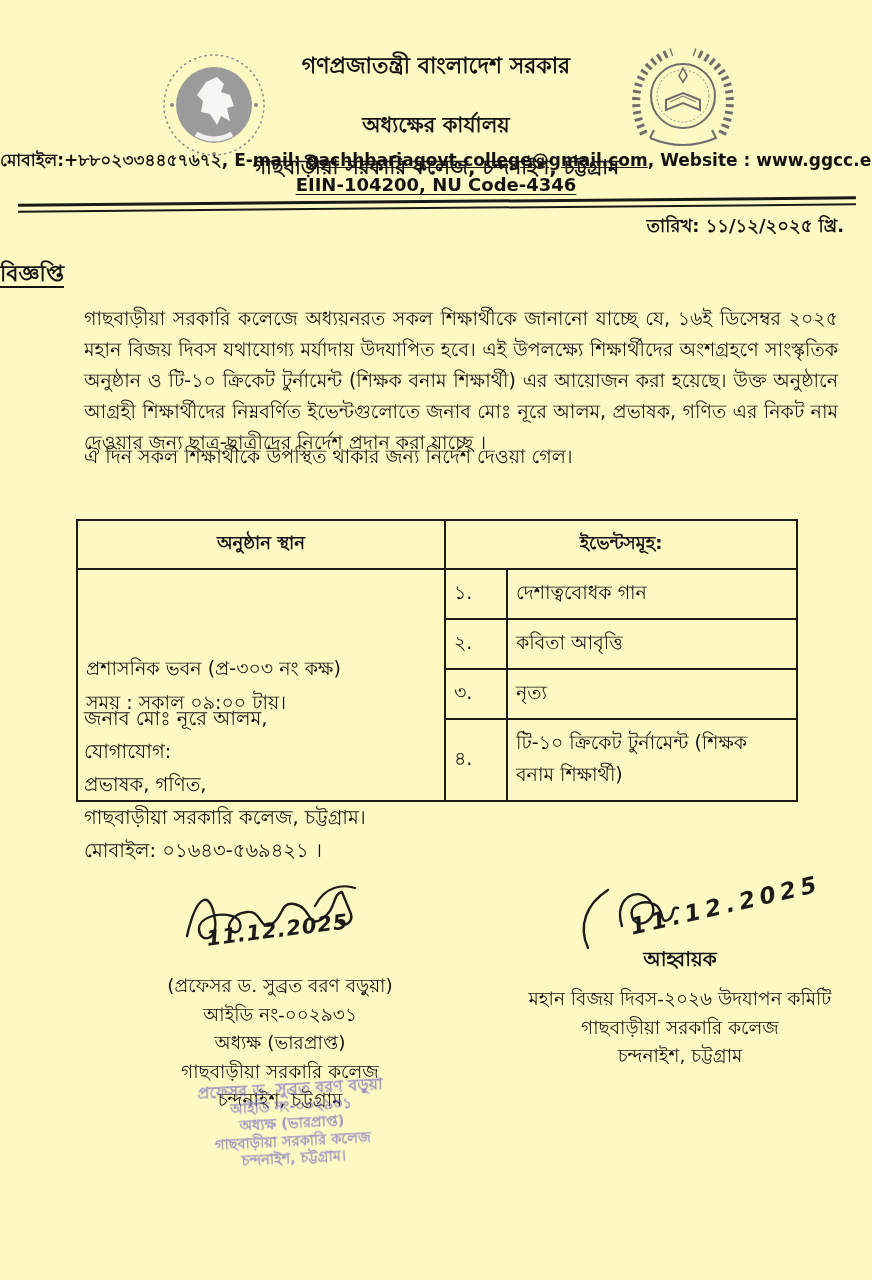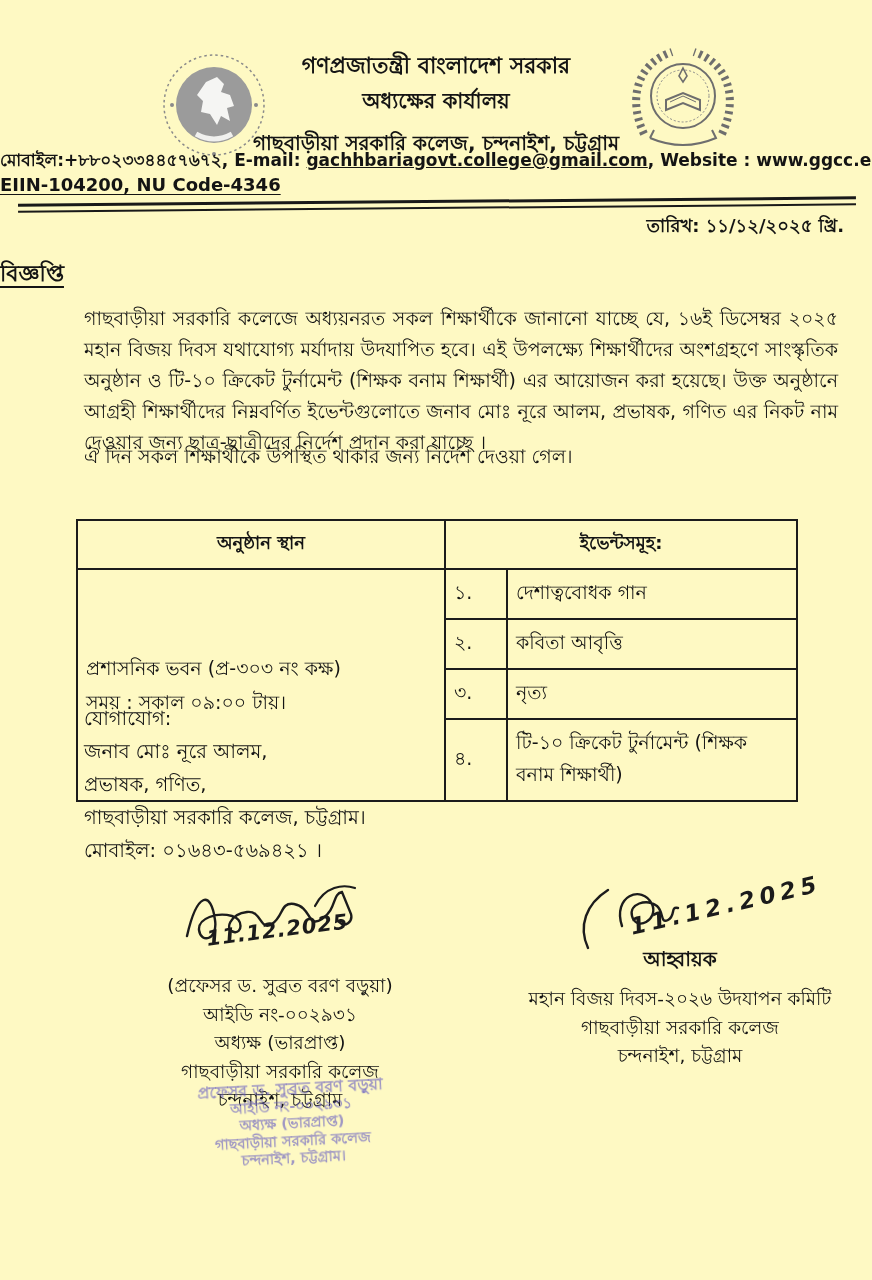--- a/index.html
+++ b/index.html
@@ -6,29 +6,29 @@
   .page{
     position:relative;width:872px;height:1280px;margin:0 auto;
     background:#fef9c3;overflow:hidden;color:#141414;
     font-family:"DejaVu Sans","Liberation Sans",sans-serif;
   }
   
   .seal{position:absolute;left:156px;top:50px;width:116px;height:116px;}
   .emblem{position:absolute;left:620px;top:38px;width:126px;height:118px;}
   .head-center{position:absolute;left:206px;top:48px;width:460px;text-align:center;}
   .head-l1{font-size:22px;font-weight:bold;}
-  .head-l2{font-size:21px;font-weight:bold;margin-top:0;}
+  .head-l2{font-size:21px;font-weight:bold;margin-top:24px;}
   .head-l3{font-size:20px;font-weight:bold;margin-top:8px;white-space:nowrap;}
   .contact-line{
     position:absolute;left:0;top:147px;width:100%;text-align:center;
     font-size:17px;font-weight:bold;white-space:nowrap;
   }
   .contact-line .email{text-decoration:underline;}
   .eiin-line{
-    position:absolute;left:0;top:174px;width:100%;
+    position:absolute;left:0;top:174px;width:100%;text-align:center;
     font-size:18px;font-weight:bold;text-decoration:underline;text-underline-offset:3px;
   }
   .rule{
     position:absolute;left:18px;top:200px;width:838px;height:4px;
     border-top:3px solid #191919;border-bottom:2px solid #191919;
     transform:rotate(-0.5deg);
   }
   .date-line{position:absolute;right:28px;top:212px;font-size:18px;font-weight:bold;}
   
   .notice-title{
@@ -143,22 +143,22 @@
       <td>নৃত্য</td>
     </tr>
     <tr>
       <td class="num-cell">৪.</td>
       <td>টি-১০ ক্রিকেট টুর্নামেন্ট (শিক্ষক বনাম শিক্ষার্থী)</td>
     </tr>
   </tbody>
     </table>
 
   <div class="contact-block">
+    <div>জনাব মোঃ নূরে আলম,</div>
     <div>যোগাযোগ:</div>
-    <div>জনাব মোঃ নূরে আলম,</div>
     <div>প্রভাষক, গণিত,</div>
     <div>গাছবাড়ীয়া সরকারি কলেজ, চট্টগ্রাম।</div>
     <div>মোবাইল: ০১৬৪৩-৫৬৯৪২১ ।</div>
   </div>
 
   <div class="sig-left">
     <div style="position:relative;height:74px;">
       <svg class="sig-svg" width="230" height="74" viewBox="0 0 230 74">
         <path d="M22 58 C32 14 46 12 50 42 C53 62 36 66 34 52 C33 40 52 34 67 38 C79 41 77 56 69 54 C59 52 65 36 82 34 C97 32 95 54 107 46 C119 38 115 24 129 26 C147 29 142 51 157 41 C172 31 167 16 177 14 L186 36 C188 44 180 50 174 44" fill="none" stroke="#1c1c1c" stroke-width="2.4" stroke-linecap="round"></path>
         <path d="M150 28 C160 8 178 6 190 10" fill="none" stroke="#1c1c1c" stroke-width="2.2" stroke-linecap="round"></path>

